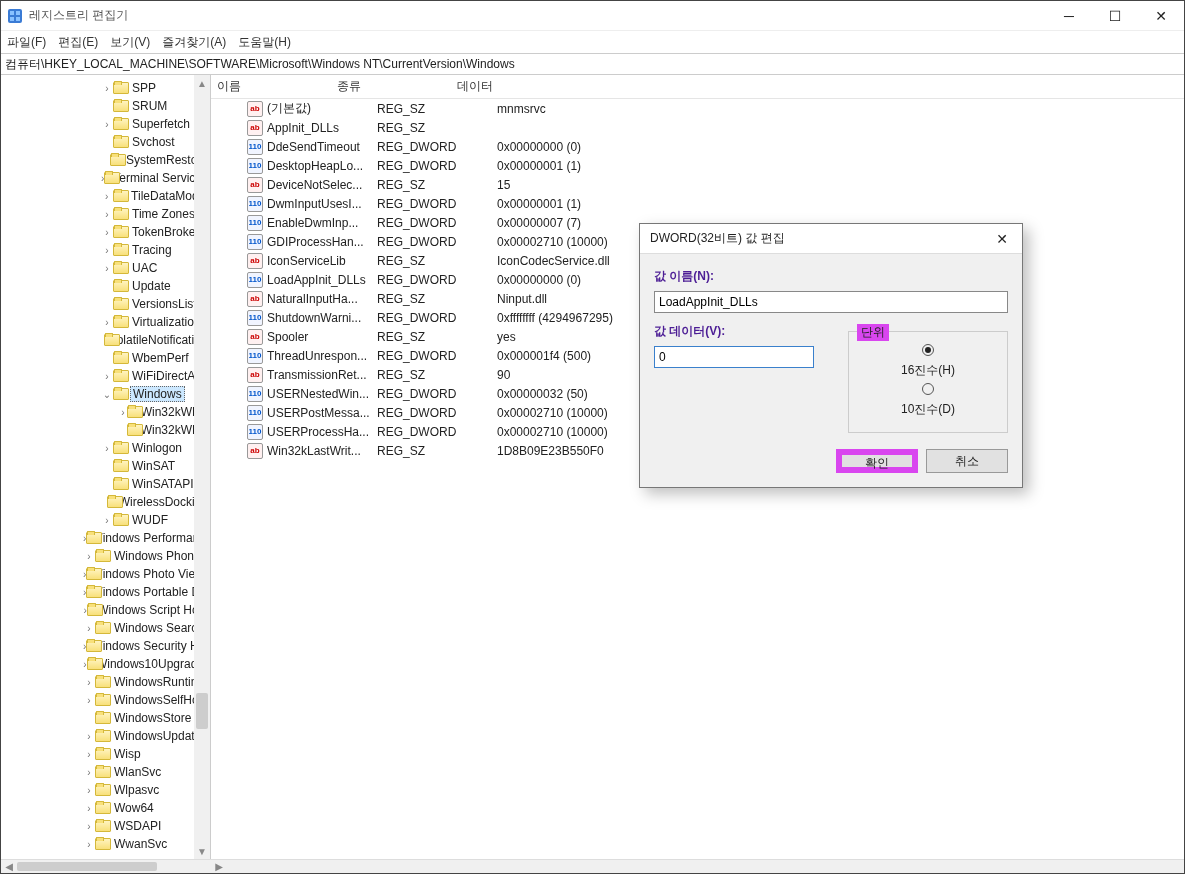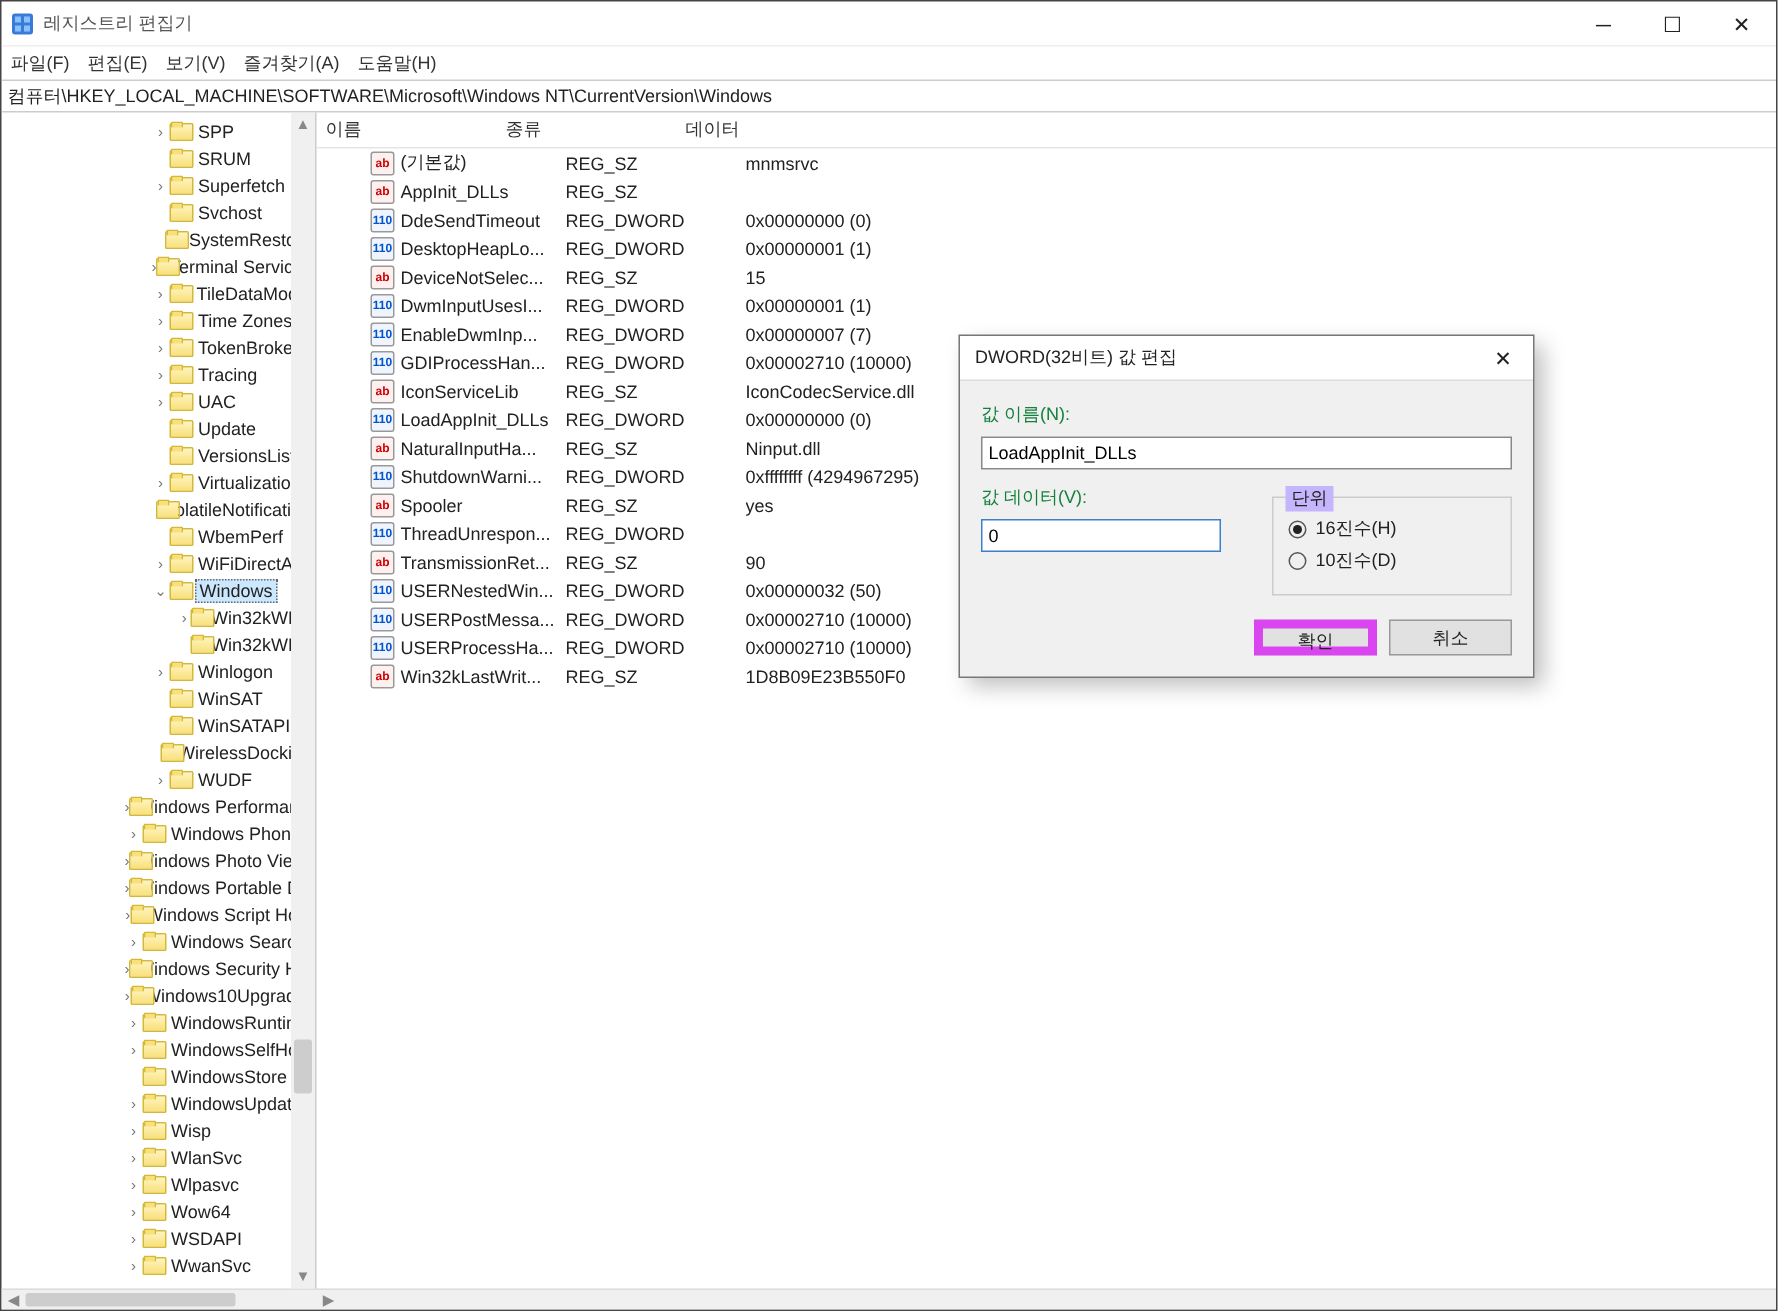--- a/index.html
+++ b/index.html
@@ -60,28 +60,28 @@
 .bottom-scrollbar { height: 14px; background: #f0f0f0; border-top: 1px solid #ddd; display: flex; }
 .bottom-scrollbar .arrow { width: 16px; display: flex; align-items: center; justify-content: center; color: #888; font-size: 10px; }
 .bottom-scrollbar .track { flex: 1; position: relative; }
 .bottom-scrollbar .thumb { position: absolute; top: 2px; bottom: 2px; left: 0; width: 140px; background: #cdcdcd; border-radius: 2px; }
 
 
 .dialog { position: absolute; left: 638px; top: 222px; width: 384px; background: #f0f0f0; border: 1px solid #777; box-shadow: 6px 6px 14px rgba(0, 0, 0, 0.25); }
 .dialog-title { height: 30px; background: #fff; display: flex; align-items: center; padding-left: 10px; color: #222; border-bottom: 1px solid #ddd; }
 .dialog-title .close { margin-left: auto; width: 40px; height: 30px; display: flex; align-items: center; justify-content: center; font-size: 14px; }
 .dialog-body { padding: 14px 14px 4px 14px; }
-.dialog-row { margin-bottom: 6px; color: #15803d; }
+.dialog-row { margin-bottom: 6px; color: #4c1d95; font-weight: bold; }
 .dialog-input { width: 100%; height: 22px; border: 1px solid #888; background: #fff; padding: 0 4px; font-size: 12px; }
 .dialog-input.blue { border: 1px solid #3a80cc; }
 .dialog-columns { display: flex; gap: 20px; margin-top: 10px; }
 .dialog-columns .left { flex: 1; }
 .fieldset { border: 1px solid #ccc; padding: 8px 10px 10px 10px; position: relative; margin-top: 8px; width: 160px; }
-.fieldset .legend { position: absolute; top: -8px; left: 8px; background: #c4b5fd; padding: 0 4px; color: #222; }
-.radio-row { display: flex; align-items: center; gap: 6px; margin: 4px 0; color: #222; }
+.fieldset .legend { position: absolute; top: -8px; left: 8px; background: #d946ef; padding: 0 4px; color: #222; }
+.radio-row { display: flex; align-items: center; gap: 6px; margin: 4px 0; color: #222; flex-direction: column; }
 .radio { width: 12px; height: 12px; border: 1px solid #555; border-radius: 50%; display: inline-flex; align-items: center; justify-content: center; }
 .radio.selected::after { content: ""; width: 6px; height: 6px; background: #222; border-radius: 50%; }
 .dialog-buttons { display: flex; justify-content: flex-end; gap: 8px; padding: 12px 14px 14px 14px; }
 .dialog-buttons button { width: 82px; height: 24px; background: #e1e1e1; border: 1px solid #999; color: #222; font-size: 12px; }
 .dialog-buttons button.primary { border: 6px solid #d946ef; }
 </style>
 </head>
 <body>
 
 <div class="title-bar">
@@ -421,20 +421,21 @@
         <div class="list-row">
           <span class="val-icon sz">ab</span>
           <span class="c-name">Spooler</span>
           <span class="c-type">REG_SZ</span>
           <span class="c-data">yes</span>
         </div>
         <div class="list-row">
           <span class="val-icon dw">110</span>
           <span class="c-name">ThreadUnrespon...</span>
           <span class="c-type">REG_DWORD</span>
+          <span class="c-data">0x000001f4 (500)</span>
         </div>
         <div class="list-row">
           <span class="val-icon sz">ab</span>
           <span class="c-name">TransmissionRet...</span>
           <span class="c-type">REG_SZ</span>
           <span class="c-data">90</span>
         </div>
         <div class="list-row">
           <span class="val-icon dw">110</span>
           <span class="c-name">USERNestedWin...</span>

